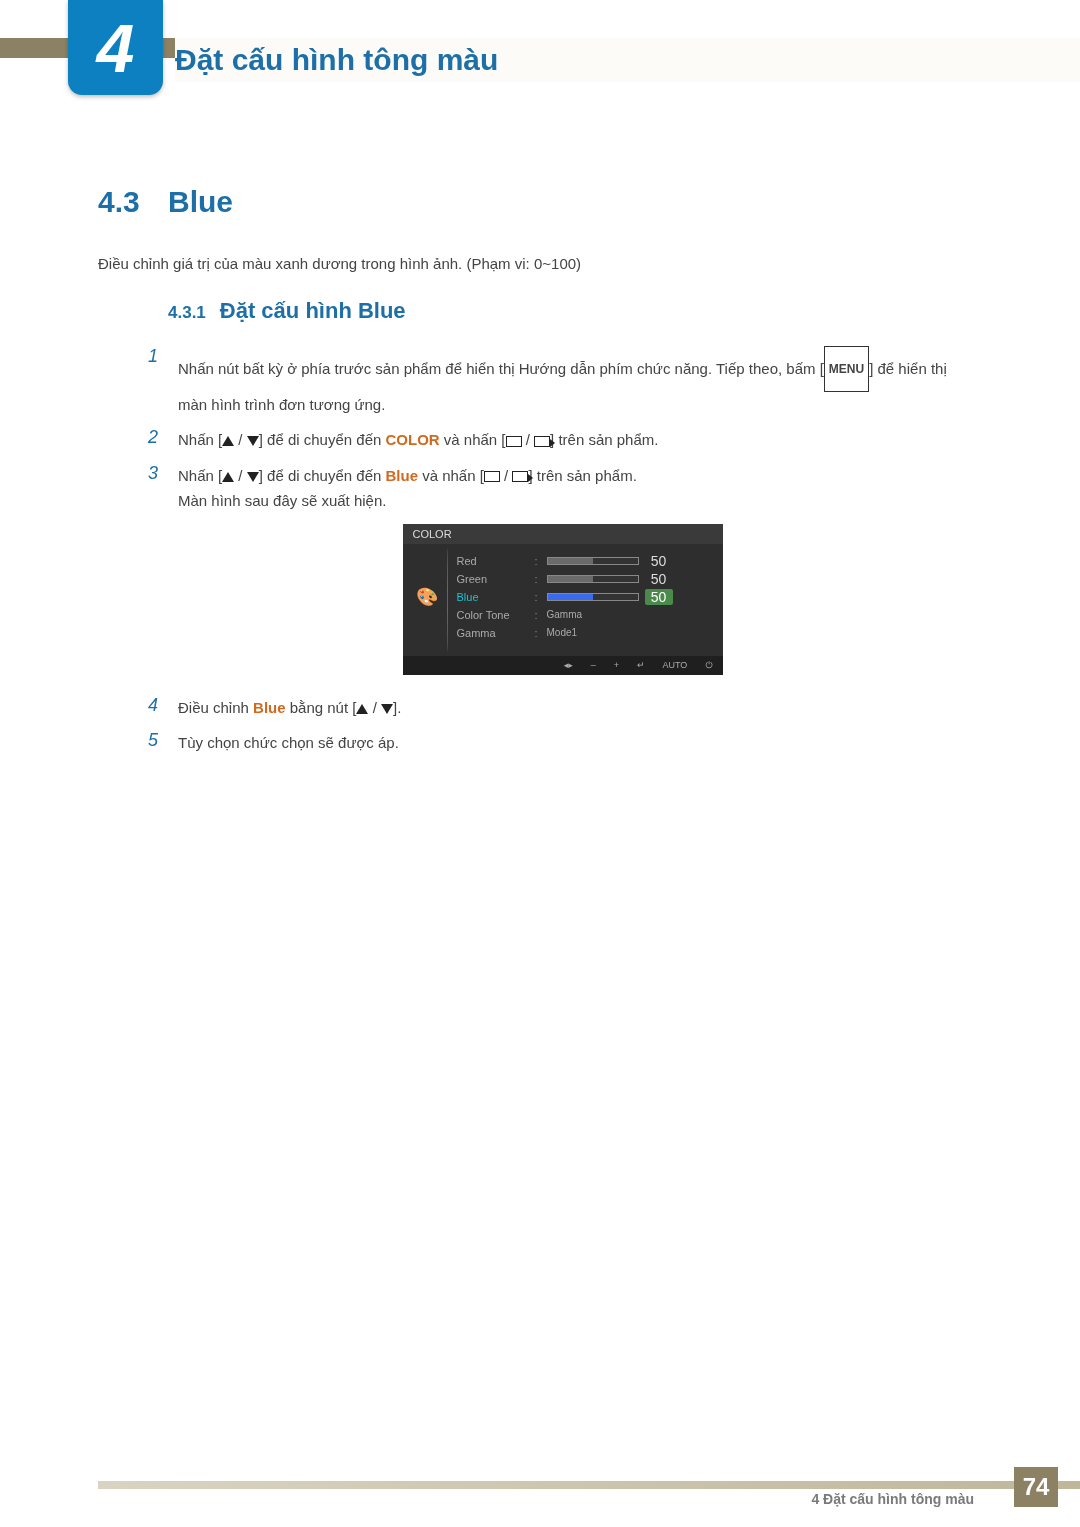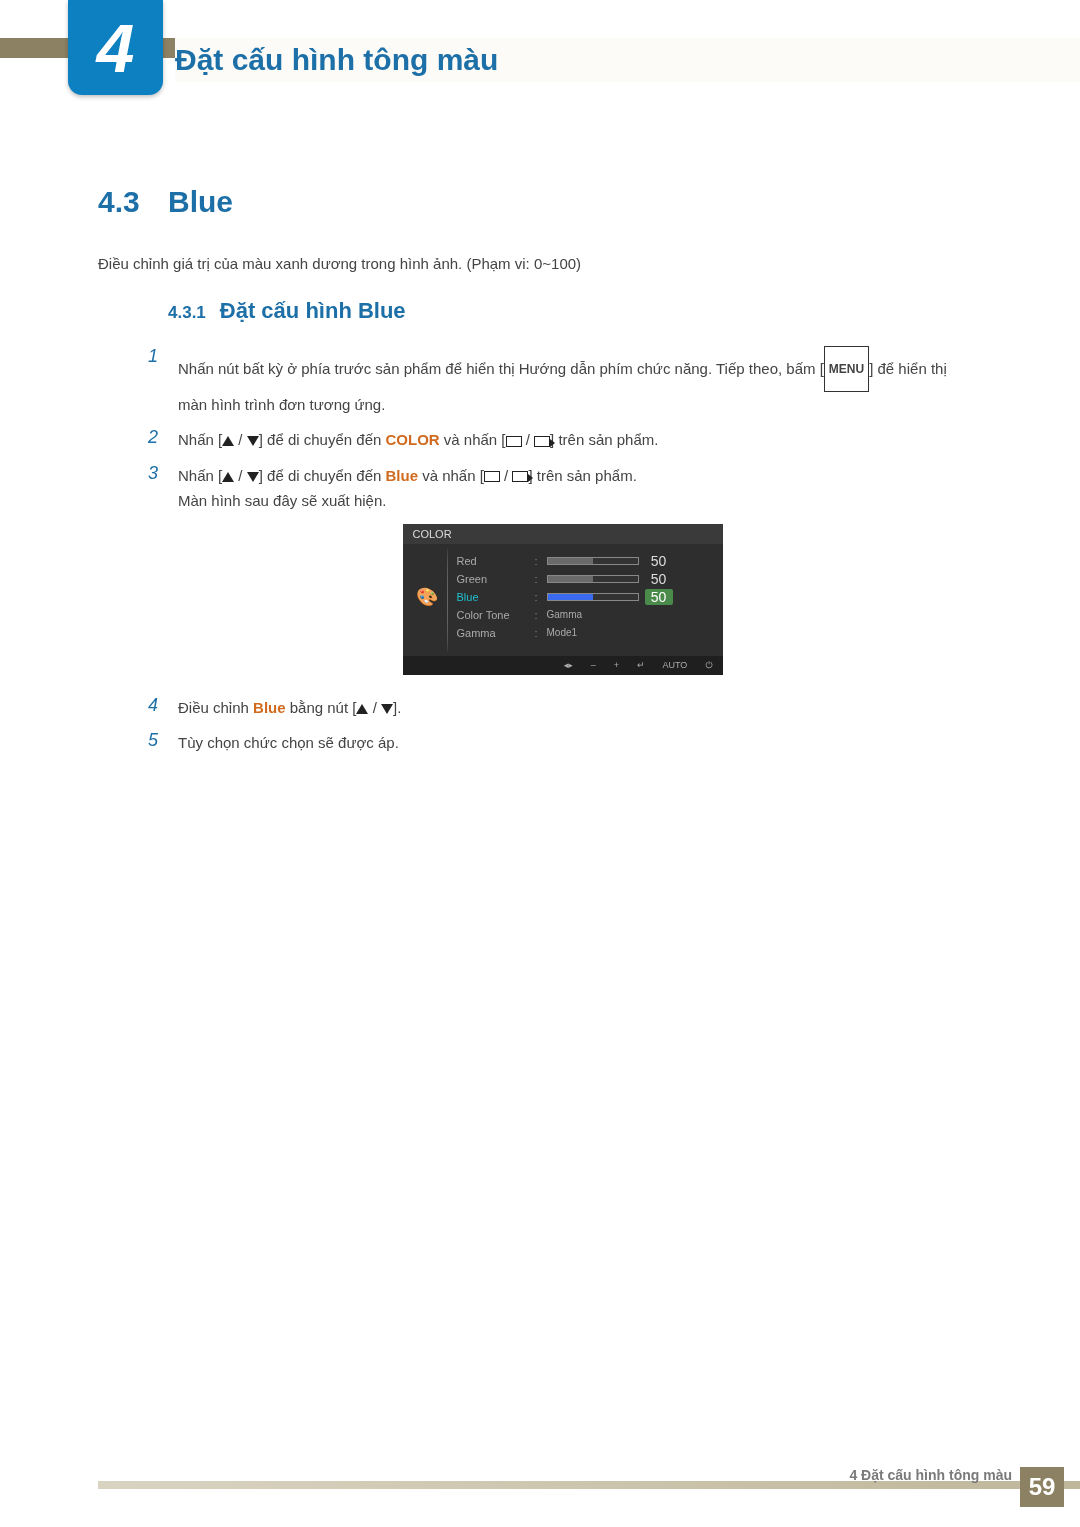--- a/index.html
+++ b/index.html
@@ -254,25 +254,26 @@
   .footer-strip {
     position:absolute;
     left:98px;
     right:0;
     top:14px;
     height:8px;
     background: linear-gradient(to right, #d9d4c2, #bfb79a);
   }
   .footer-box {
     position:absolute;
-    right:16px;
+    right:22px;
     top:0;
     height:40px;
     display:flex;
-    align-items:flex-start;
+    align-items:flex-end;
+    gap:32px;
   }
   .footer-text {
     font-size:14px;
     font-weight:bold;
     color:#7a7a7a;
     margin-right:8px;
   }
   .footer-num {
     background:#8d8163;
     color:#fff;
@@ -399,15 +400,15 @@
       <span class="st">Tùy chọn chức chọn sẽ được áp.</span>
     </div>
 
   </div>
 </div>
 
 <div class="page-footer">
   <div class="footer-strip"></div>
   <div class="footer-box">
     <span class="footer-text">4 Đặt cấu hình tông màu</span>
-    <span class="footer-num">59</span>
+    <span class="footer-num">74</span>
   </div>
 </div>
 
 </body></html>

